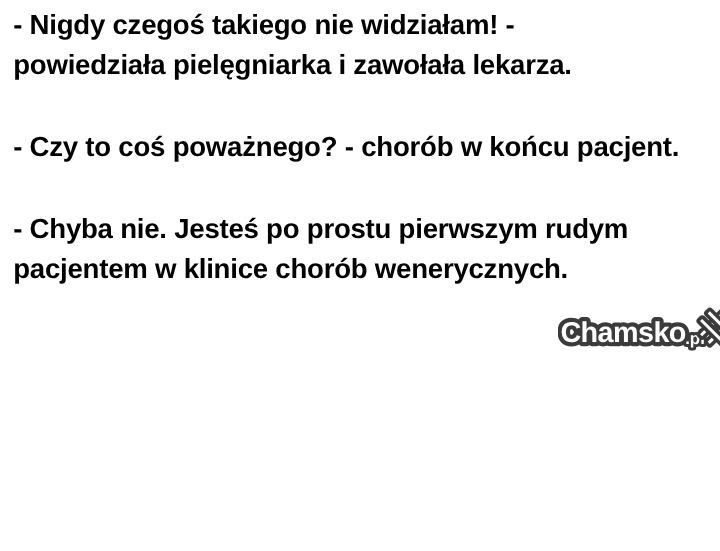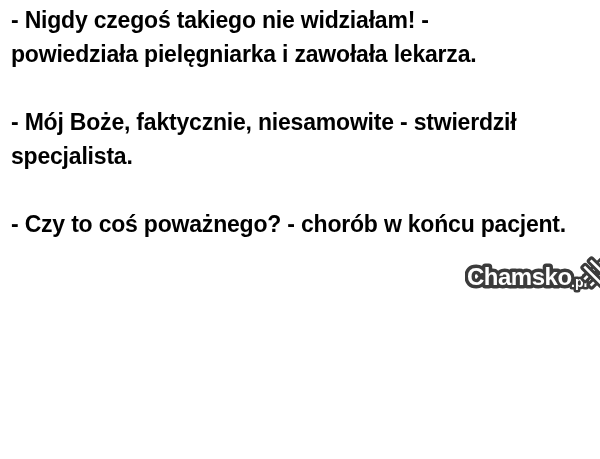--- a/index.html
+++ b/index.html
@@ -57,23 +57,23 @@
   .wm-center { fill: var(--watermark-color, #3b3b3b); }
 </style>
 </head>
 <body>
 
 <div class="stage">
 
   <div class="joke-text">
     <p class="joke-paragraph">- Nigdy czegoś takiego nie widziałam! -
 powiedziała pielęgniarka i zawołała lekarza.</p>
-    <p class="joke-paragraph">- Mój Boże, faktycznie, niesamowite - stwierdził
-specjalista.</p>
     <p class="joke-paragraph">- Czy to coś poważnego? - chorób w końcu pacjent.</p>
+    <p class="joke-paragraph">- Chyba nie. Jesteś po prostu pierwszym rudym
+pacjentem w klinice chorób wenerycznych.</p>
   </div>
 
   <div class="watermark">
     <svg width="150" height="52" viewBox="0 0 150 52" xmlns="http://www.w3.org/2000/svg" aria-hidden="true">
       <text class="wm-text wm-brand" x="2" y="37">Chamsko</text>
       <text class="wm-text wm-tld" x="106" y="39">.pl</text>
       <g transform="translate(132,25) rotate(45)">
         <rect class="wm-bar" x="-7.25" y="-15" width="5.5" height="30" rx="1.5"></rect>
         <rect class="wm-bar" x="1.75" y="-15" width="5.5" height="30" rx="1.5"></rect>
         <rect class="wm-bar" x="-15" y="-7.25" width="30" height="5.5" rx="1.5"></rect>

